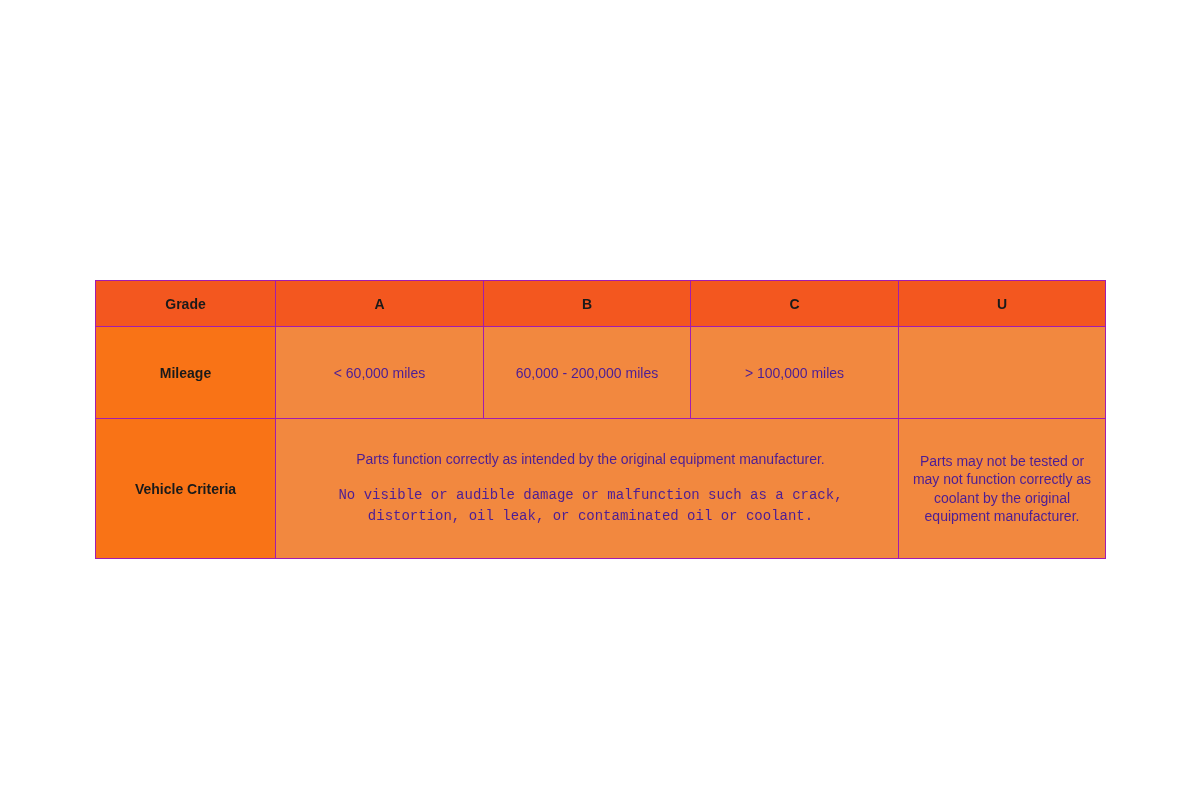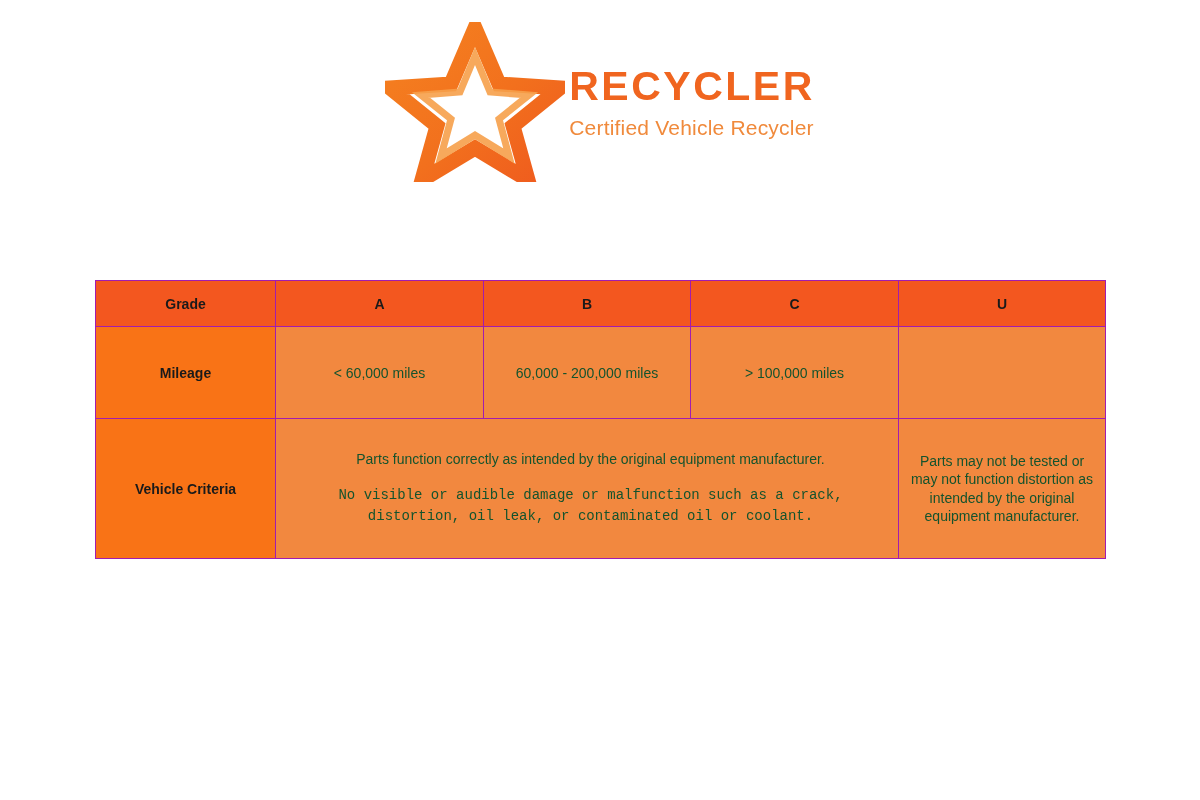--- a/index.html
+++ b/index.html
@@ -112,21 +112,21 @@
   .row-label {
     background: #f97316;
     color: #1a1a1a;
     font-size: 14px;
     font-weight: bold;
     text-align: center;
   }
 
   .data-cell {
     background: #f2883f;
-    color: #14532d;
+    color: #4c1d95;
     font-size: 14px;
     text-align: center;
   }
   .data-cell.empty { background: #f2883f; }
 
   .row-mileage .data-cell,
   .row-mileage .row-label { height: 92px; }
 
   .row-quality .data-cell,
   .row-quality .row-label { height: 140px; }
@@ -144,39 +144,20 @@
     font-size: 14px;
     line-height: 1.3;
     padding: 10px 10px;
   }
 </style>
 </head>
 <body>
 
 <div class="page">
 
-  <div class="logo-block">
-    <div class="logo-inner">
-      <svg class="logo-star" viewBox="0 0 180 160">
-        <defs>
-          <linearGradient id="starGrad" x1="0" y1="0" x2="1" y2="1">
-            <stop offset="0%" stop-color="#f58220"></stop>
-            <stop offset="55%" stop-color="#f2701d"></stop>
-            <stop offset="100%" stop-color="#ef5a1e"></stop>
-          </linearGradient>
-        </defs>
-        <path d="M90 6 L114 62 L175 66 L128 104 L143 158 L90 126 L37 158 L52 104 L5 66 L66 62 Z" fill="none" stroke="url(#starGrad)" stroke-width="15" stroke-linejoin="miter"></path>
-        <path d="M90 34 L105 70 L144 73 L114 97 L124 134 L90 113 L56 134 L66 97 L36 73 L75 70 Z" fill="none" stroke="#f6a04a" stroke-width="7" stroke-linejoin="miter" opacity="0.9"></path>
-      </svg>
-      <div class="logo-text">
-        <div class="logo-title">RECYCLER</div>
-        <div class="logo-sub">Certified Vehicle Recycler</div>
-      </div>
-    </div>
-  </div>
 
 
   <table class="grading-table">
     <colgroup>
       <col class="col-label">
         <col class="col-a">
         <col class="col-b">
         <col class="col-c">
         <col class="col-u">
     </colgroup>
@@ -196,18 +177,18 @@
         <td class="data-cell">60,000 - 200,000 miles</td>
         <td class="data-cell">&gt; 100,000 miles</td>
         <td class="data-cell empty"></td>
       </tr>
       <tr class="row-quality">
         <td class="row-label">Vehicle Criteria</td>
         <td class="data-cell quality-span" colspan="3">
           <p>Parts function correctly as intended by the original equipment manufacturer.</p>
           <p>No visible or audible damage or malfunction such as a crack, distortion, oil leak, or contaminated oil or coolant.</p>
         </td>
-        <td class="data-cell quality-u">Parts may not be tested or may not function distortion as intended by the original equipment manufacturer.</td>
+        <td class="data-cell quality-u">Parts may not be tested or may not function correctly as coolant by the original equipment manufacturer.</td>
       </tr>
     </tbody>
   </table>
 
 </div>
 
 </body></html>

